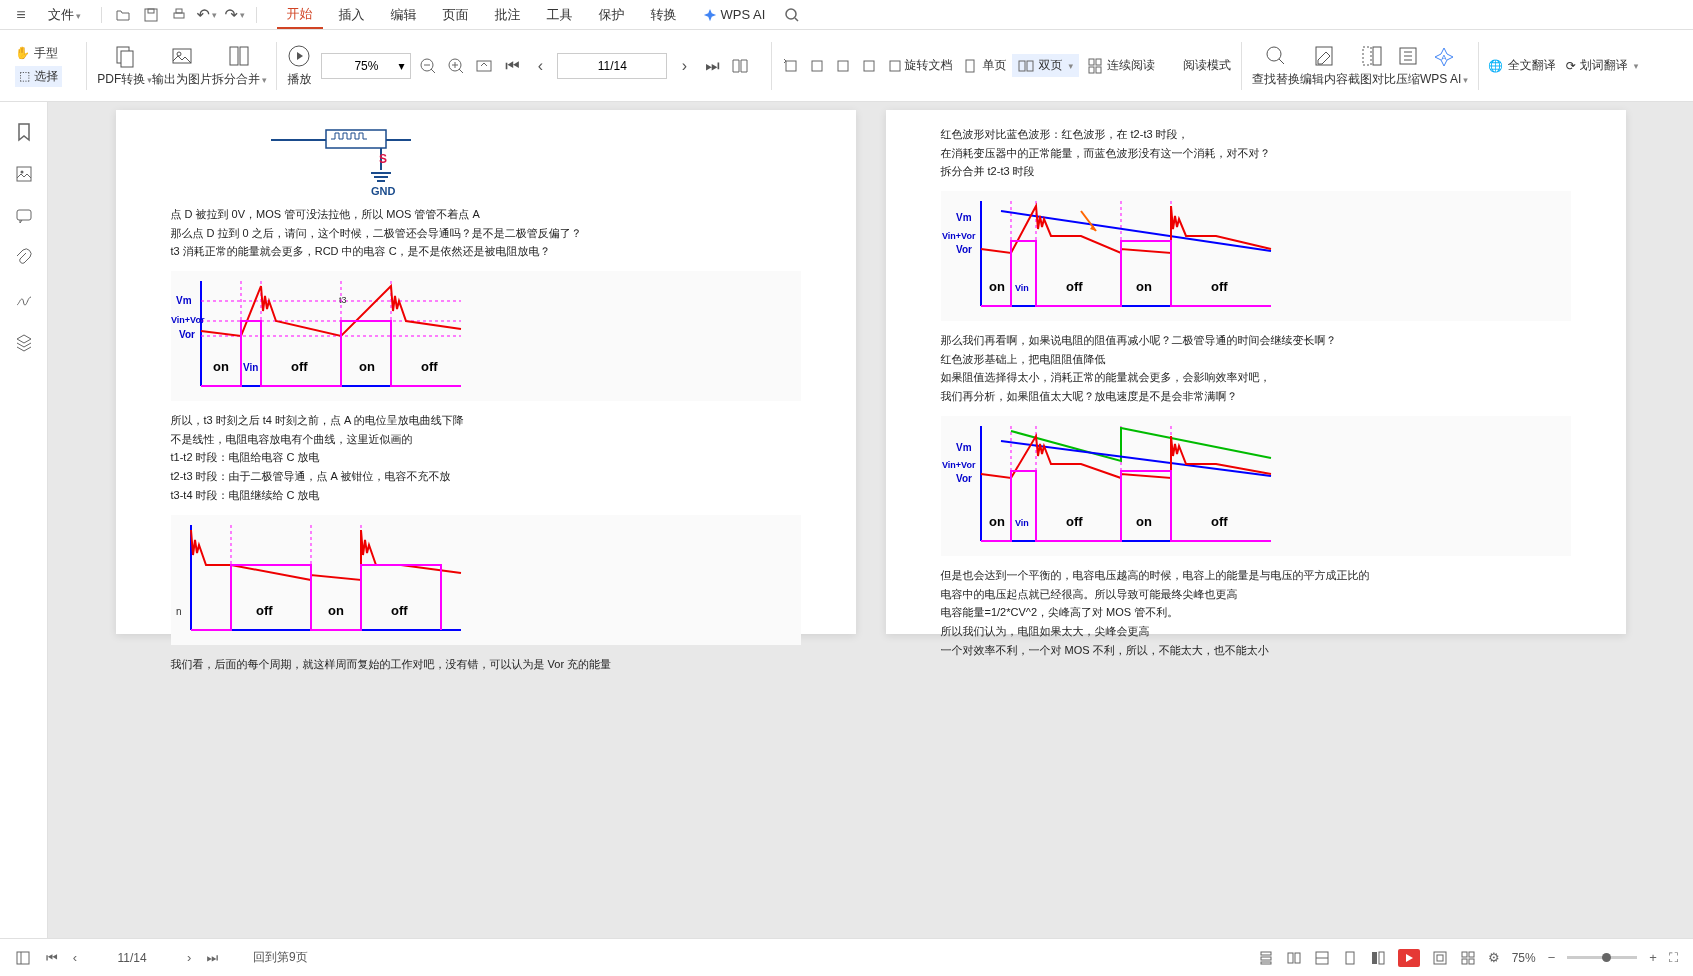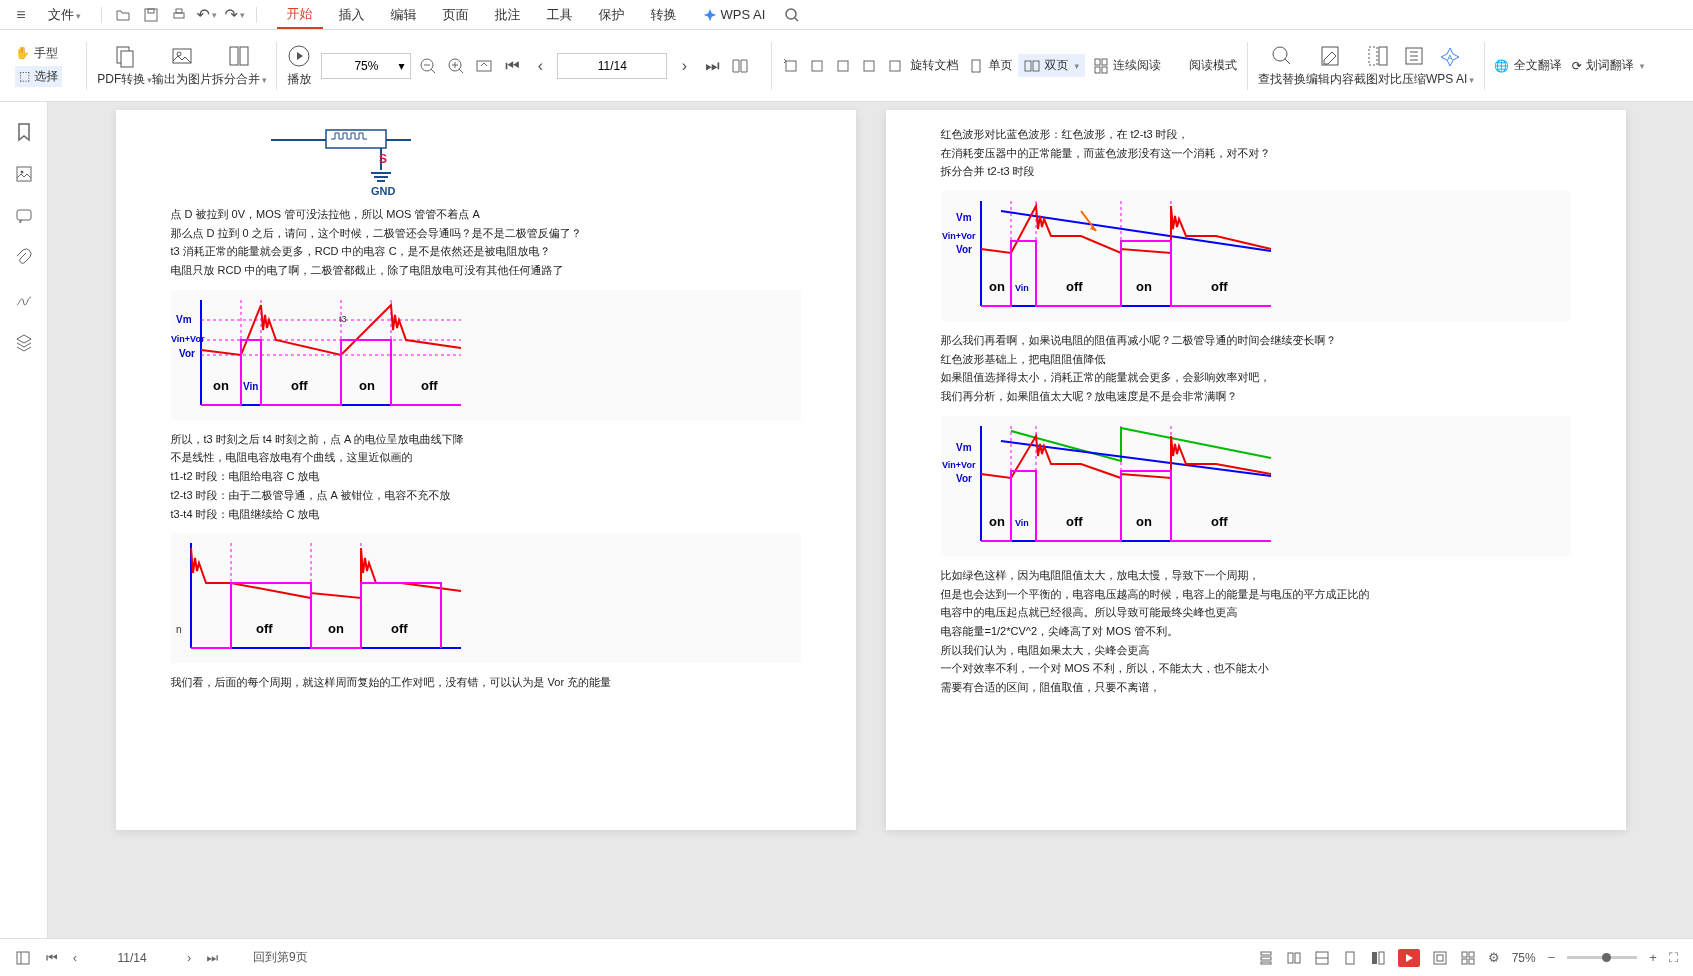--- a/index.html
+++ b/index.html
@@ -15,21 +15,21 @@
 .tool-item{display:flex;flex-direction:column;align-items:center;font-size:12px;color:#333;cursor:pointer;gap:3px}
 .tool-item-h{display:flex;align-items:center;font-size:12px;color:#333;cursor:pointer;gap:4px}
 .tool-icon{width:24px;height:24px;display:flex;align-items:center;justify-content:center}
 .tool-sep{width:1px;height:48px;background:#e0e0e0;margin:0 10px}
 .zoom-box{width:90px;height:26px;border:1px solid #ccc;font-size:12px;text-align:center;line-height:24px;position:relative}
 .page-input{width:110px;height:26px;border:1px solid #ccc;font-size:12px;text-align:center;line-height:24px}
 .active-tool{background:#e8f0fe}
 .sidebar{position:absolute;left:0;top:102px;width:48px;height:calc(100% - 140px);background:#fff;display:flex;flex-direction:column;align-items:center;padding-top:20px;gap:22px;border-right:1px solid #e0e0e0}
 .side-icon{width:20px;height:20px;color:#666;cursor:pointer}
 .content{position:absolute;left:48px;top:102px;right:0;bottom:38px;background:#e8e8e8;overflow:auto;display:flex;gap:30px;justify-content:center;padding:8px 0}
-.page{background:#fff;width:740px;height:720px;box-shadow:0 2px 8px rgba(0,0,0,0.1);padding:15px 55px;font-size:12px;color:#222;line-height:1.7}
+.page{background:#fff;width:740px;height:524px;box-shadow:0 2px 8px rgba(0,0,0,0.1);padding:15px 55px;font-size:12px;color:#222;line-height:1.7}
 .page-content{font-size:11px}
 .diagram{margin:10px 0;background:linear-gradient(90deg,#fafafa 0,#fafafa 100%);position:relative}
 .status-bar{position:absolute;bottom:0;left:0;right:0;height:38px;background:#fff;border-top:1px solid #e0e0e0;display:flex;align-items:center;padding:0 15px;font-size:12px;color:#555}
 .status-left{display:flex;align-items:center;gap:15px}
 .status-right{margin-left:auto;display:flex;align-items:center;gap:12px}
 .nav-btn{cursor:pointer;color:#666;font-size:13px}
 .wps-ai{display:flex;align-items:center;gap:4px}
 .wps-ai-icon{width:14px;height:14px}
 svg{display:block}
 .waveform{stroke-width:2;fill:none}
@@ -187,21 +187,21 @@
         <svg width="18" height="18" viewBox="0 0 18 18">
           <rect x="4" y="4" width="10" height="10" fill="none" stroke="#666"></rect>
         </svg>
       </div>
     <div class="tool-item-h">
         <svg width="18" height="18" viewBox="0 0 18 18">
           <rect x="4" y="4" width="10" height="10" fill="none" stroke="#666"></rect>
         </svg>
       </div>
   </div>
-  <div class="tool-item" style="margin-left:6px">
+  <div class="tool-item" style="">
       <span style="font-size:12px">旋转文档</span>
     </div>
   <div class="tool-item-h" style="margin-left:10px">
       <svg width="16" height="16" viewBox="0 0 16 16">
         <rect x="4" y="2" width="8" height="12" fill="none" stroke="#666"></rect>
       </svg>
       <span>单页</span>
     </div>
   <div class="tool-item-h active-tool" style="padding:3px 6px;margin-left:6px">
       <svg width="16" height="16" viewBox="0 0 16 16">
@@ -320,21 +320,20 @@
         <line x1="140" y1="48" x2="160" y2="48" stroke="#1a4b8c" stroke-width="2"></line>
         <line x1="143" y1="52" x2="157" y2="52" stroke="#1a4b8c" stroke-width="2"></line>
         <line x1="146" y1="56" x2="154" y2="56" stroke="#1a4b8c" stroke-width="2"></line>
         <text x="140" y="70" font-size="11" fill="#1a4b8c" font-weight="bold">GND</text>
       </svg>
     </div>
     <div class="page-content">
       <p>点 D 被拉到 0V，MOS 管可没法拉他，所以 MOS 管管不着点 A</p>
       <p>那么点 D 拉到 0 之后，请问，这个时候，二极管还会导通吗？是不是二极管反偏了？</p>
       <p>t3 消耗正常的能量就会更多，RCD 中的电容 C，是不是依然还是被电阻放电？</p>
-      <p>电阻只放 RCD 中的电了啊，二极管都截止，除了电阻放电可没有其他任何通路了</p>
     </div>
 
     <div class="diagram">
       <svg width="300" height="130" viewBox="0 0 300 130">
         <line x1="30" y1="10" x2="30" y2="115" stroke="#00f" stroke-width="2"></line>
         <line x1="30" y1="115" x2="290" y2="115" stroke="#00f" stroke-width="2"></line>
         <line x1="30" y1="30" x2="290" y2="30" stroke="#f0f" stroke-dasharray="3" stroke-width="1"></line>
         <line x1="30" y1="50" x2="290" y2="50" stroke="#f0f" stroke-dasharray="3" stroke-width="1"></line>
         <line x1="30" y1="65" x2="290" y2="65" stroke="#f0f" stroke-dasharray="3" stroke-width="1"></line>
         <line x1="70" y1="10" x2="70" y2="115" stroke="#f0f" stroke-dasharray="3"></line>
@@ -431,27 +430,25 @@
         <text x="1" y="52" font-size="9" fill="#00c" font-weight="bold">Vin+Vor</text>
         <text x="15" y="66" font-size="10" fill="#00c" font-weight="bold">Vor</text>
         <text x="48" y="110" font-size="13" fill="#000" font-weight="bold">on</text>
         <text x="74" y="110" font-size="9" fill="#00c" font-weight="bold">Vin</text>
         <text x="125" y="110" font-size="13" fill="#000" font-weight="bold">off</text>
         <text x="195" y="110" font-size="13" fill="#000" font-weight="bold">on</text>
         <text x="270" y="110" font-size="13" fill="#000" font-weight="bold">off</text>
       </svg>
     </div>
     <div class="page-content">
-      <p>比如绿色这样，因为电阻阻值太大，放电太慢，导致下一个周期，</p>
       <p>但是也会达到一个平衡的，电容电压越高的时候，电容上的能量是与电压的平方成正比的</p>
       <p>电容中的电压起点就已经很高。所以导致可能最终尖峰也更高</p>
       <p>电容能量=1/2*CV^2，尖峰高了对 MOS 管不利。</p>
       <p>所以我们认为，电阻如果太大，尖峰会更高</p>
       <p>一个对效率不利，一个对 MOS 不利，所以，不能太大，也不能太小</p>
-      <p>需要有合适的区间，阻值取值，只要不离谱，</p>
     </div>
   </div>
 </div>
 
 <div class="status-bar">
   <div class="status-left">
     <span class="nav-btn">
         <svg width="16" height="16" viewBox="0 0 16 16">
           <rect x="2" y="2" width="12" height="12" fill="none" stroke="#666"></rect>
           <line x1="6" y1="2" x2="6" y2="14" stroke="#666"></line>

